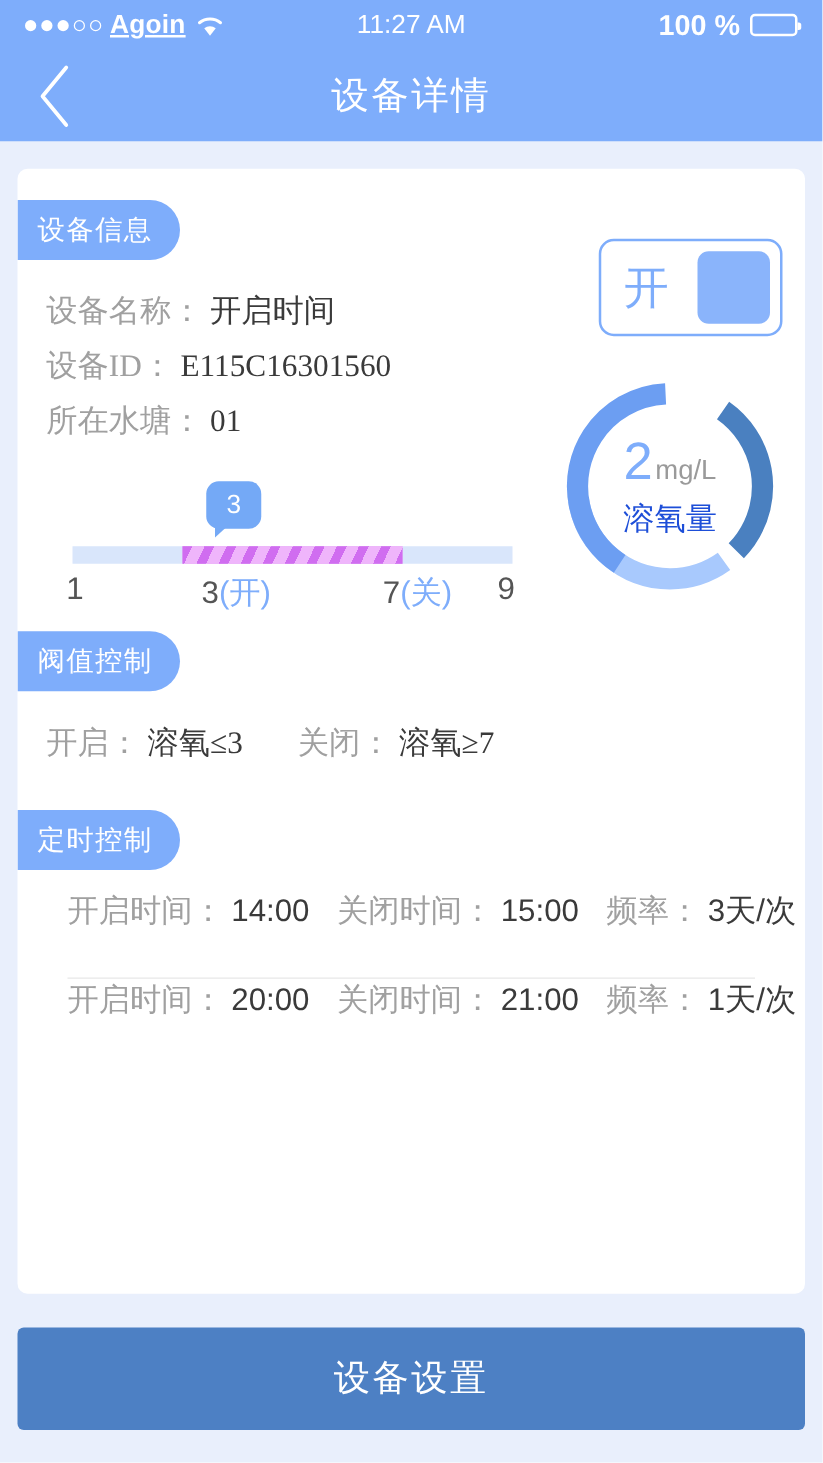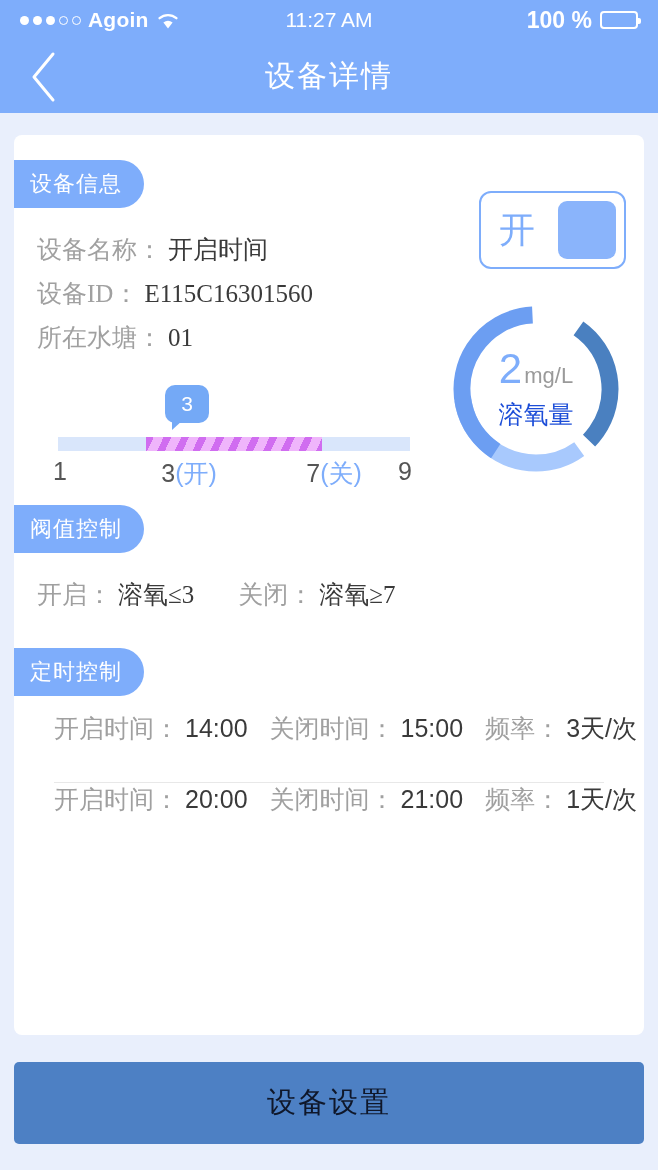--- a/index.html
+++ b/index.html
@@ -23,20 +23,21 @@
     align-items: center;
     padding: 0 20px;
     box-sizing: border-box;
     color: #ffffff;
     position: relative;
   }
   .sb-left {
     display: flex;
     align-items: center;
     gap: 7px;
+    text-decoration: underline;
   }
   .dots {
     display: flex;
     align-items: center;
     gap: 4px;
   }
   .dot {
     width: 9px;
     height: 9px;
     border-radius: 50%;
@@ -348,21 +349,21 @@
 
   
   .bottom-btn {
     position: absolute;
     left: 14px;
     top: 1062px;
     width: 630px;
     height: 82px;
     background: #4d80c4;
     border-radius: 5px;
-    color: #0f172a;
+    color: #ffffff;
     font-size: 29px;
     display: flex;
     align-items: center;
     justify-content: center;
     letter-spacing: 2px;
     cursor: pointer;
     border: none;
     font-family: "Liberation Sans", "DejaVu Sans", sans-serif;
   }
 </style>

